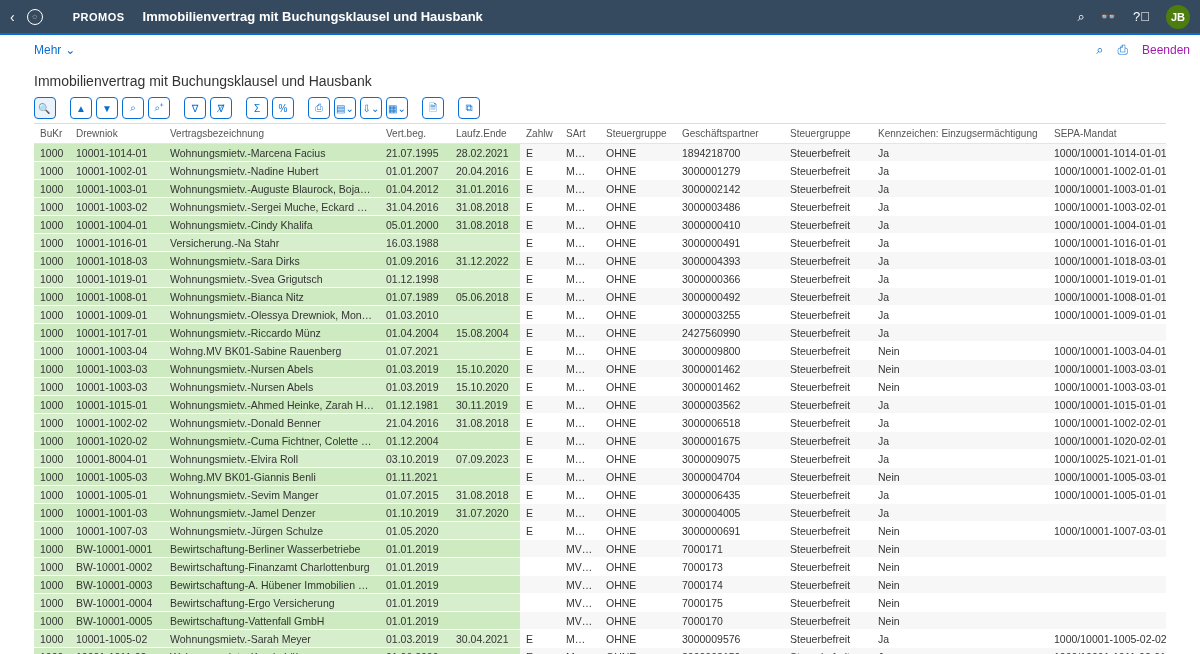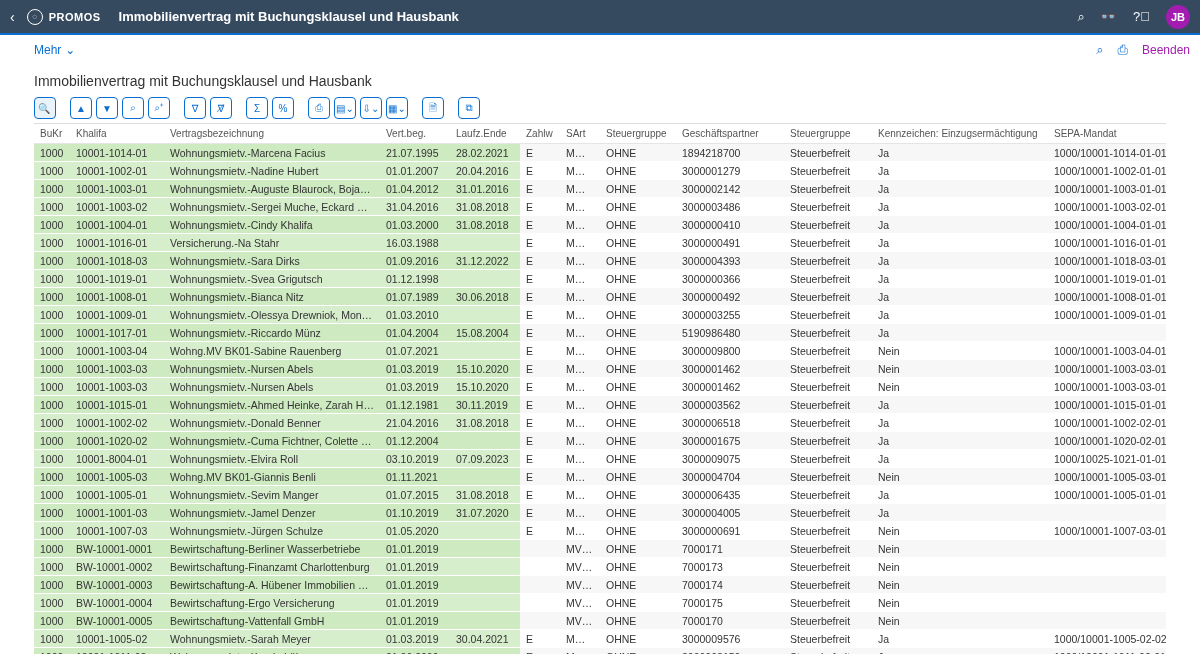--- a/index.html
+++ b/index.html
@@ -1,25 +1,25 @@
 <!DOCTYPE html>
 <html><head>
 <meta charset="utf-8">
 <style>
 * { box-sizing: border-box; margin: 0; padding: 0; }
 body { font-family: Arial, Helvetica, sans-serif; font-size: 11px; background: #fff; color: #333; }
 .topbar { background: #354a5f; color: #fff; height: 33px; display: flex; align-items: center; padding: 0 10px; position: relative; }
 .topbar .back { color: #fff; font-size: 14px; cursor: pointer; margin-right: 12px; }
 .topbar .logo { display: flex; align-items: center; gap: 6px; margin-right: 18px; }
 .topbar .logo-icon { width: 16px; height: 16px; border: 1.5px solid #fff; border-radius: 50%; display: flex; align-items: center; justify-content: center; font-size: 8px; }
-.topbar .brand { font-size: 11px; font-weight: bold; letter-spacing: 0.5px; }
+.topbar .brand { font-size: 11px; font-weight: bold; letter-spacing: 0.5px; margin-left: 24px; }
 .topbar .title { font-size: 13px; font-weight: bold; }
 .topbar .right { margin-left: auto; display: flex; align-items: center; gap: 16px; }
 .topbar .right .hicon { cursor: pointer; font-size: 13px; color: #fff; }
-.avatar { width: 24px; height: 24px; border-radius: 50%; background: #a21caf; color: #fff; display: flex; align-items: center; justify-content: center; font-size: 11px; font-weight: bold; cursor: pointer; }
+.avatar { width: 24px; height: 24px; border-radius: 50%; background: #4d7c0f; color: #fff; display: flex; align-items: center; justify-content: center; font-size: 11px; font-weight: bold; cursor: pointer; }
 .bluebar { height: 2px; background: #0a6ed1; }
 .subbar { display: flex; align-items: center; height: 30px; padding: 0 10px 0 34px; }
 .subbar .mehr { color: #0a6ed1; cursor: pointer; display: flex; align-items: center; gap: 4px; font-size: 12px; }
 .subbar .right { margin-left: auto; display: flex; align-items: center; gap: 14px; }
 .subbar .right .sicon { color: #0a6ed1; cursor: pointer; font-size: 13px; }
 .subbar .right .beenden { color: #a21caf; cursor: pointer; font-size: 12px; }
 .content { padding: 8px 34px; }
 .page-title { font-size: 14px; color: #333; margin-bottom: 8px; }
 .toolbar { display: flex; gap: 4px; margin-bottom: 4px; flex-wrap: wrap; align-items: center; }
 .tbtn { border: 1px solid #0a6ed1; color: #0a6ed1; background: #fff; border-radius: 4px; width: 22px; height: 22px; display: inline-flex; align-items: center; justify-content: center; cursor: pointer; font-size: 10px; }
@@ -104,21 +104,21 @@
           <col style="width: 40px;">
           <col style="width: 76px;">
           <col style="width: 108px;">
           <col style="width: 88px;">
           <col style="width: 176px;">
           <col style="width: 150px;">
         </colgroup>
       <thead>
           <tr id="thead-row">
             <th>BuKr</th>
-            <th>Khalifa</th>
+            <th>Drewniok</th>
             <th>Vertragsbezeichnung</th>
             <th>Vert.beg.</th>
             <th>Laufz.Ende</th>
             <th>Zahlw</th>
             <th>SArt</th>
             <th>Steuergruppe</th>
             <th>Geschäftspartner</th>
             <th>Steuergruppe</th>
             <th>Kennzeichen: Einzugsermächtigung</th>
             <th>SEPA-Mandat</th>
@@ -178,21 +178,21 @@
             <td>OHNE</td>
             <td>3000003486</td>
             <td>Steuerbefreit</td>
             <td>Ja</td>
             <td>1000/10001-1003-02-01</td>
           </tr>
           <tr class="row">
             <td class="hl">1000</td>
             <td class="hl">10001-1004-01</td>
             <td class="hl">Wohnungsmietv.-Cindy Khalifa</td>
-            <td class="hl">01.03.2000</td>
+            <td class="hl">05.01.2000</td>
             <td class="hl">31.08.2018</td>
             <td>E</td>
             <td>MWST</td>
             <td>OHNE</td>
             <td>3000000410</td>
             <td>Steuerbefreit</td>
             <td>Ja</td>
             <td>1000/10001-1004-01-01</td>
           </tr>
           <tr class="row">
@@ -235,21 +235,21 @@
             <td>3000000366</td>
             <td>Steuerbefreit</td>
             <td>Ja</td>
             <td>1000/10001-1019-01-01</td>
           </tr>
           <tr class="row">
             <td class="hl">1000</td>
             <td class="hl">10001-1008-01</td>
             <td class="hl">Wohnungsmietv.-Bianca Nitz</td>
             <td class="hl">01.07.1989</td>
-            <td class="hl">30.06.2018</td>
+            <td class="hl">05.06.2018</td>
             <td>E</td>
             <td>MWST</td>
             <td>OHNE</td>
             <td>3000000492</td>
             <td>Steuerbefreit</td>
             <td>Ja</td>
             <td>1000/10001-1008-01-01</td>
           </tr>
           <tr class="row">
             <td class="hl">1000</td>
@@ -267,21 +267,21 @@
           </tr>
           <tr class="row">
             <td class="hl">1000</td>
             <td class="hl">10001-1017-01</td>
             <td class="hl">Wohnungsmietv.-Riccardo Münz</td>
             <td class="hl">01.04.2004</td>
             <td class="hl">15.08.2004</td>
             <td>E</td>
             <td>MWST</td>
             <td>OHNE</td>
-            <td>5190986480</td>
+            <td>2427560990</td>
             <td>Steuerbefreit</td>
             <td>Ja</td>
             <td></td>
           </tr>
           <tr class="row">
             <td class="hl">1000</td>
             <td class="hl">10001-1003-04</td>
             <td class="hl">Wohng.MV BK01-Sabine Rauenberg</td>
             <td class="hl">01.07.2021</td>
             <td class="hl"></td>

